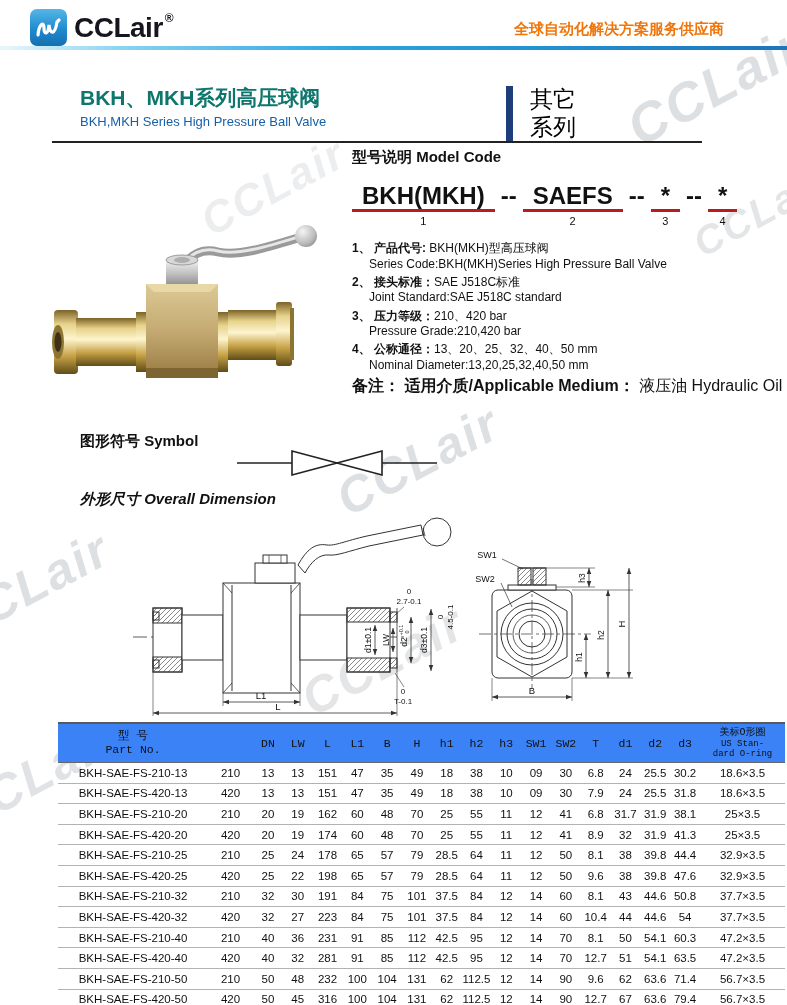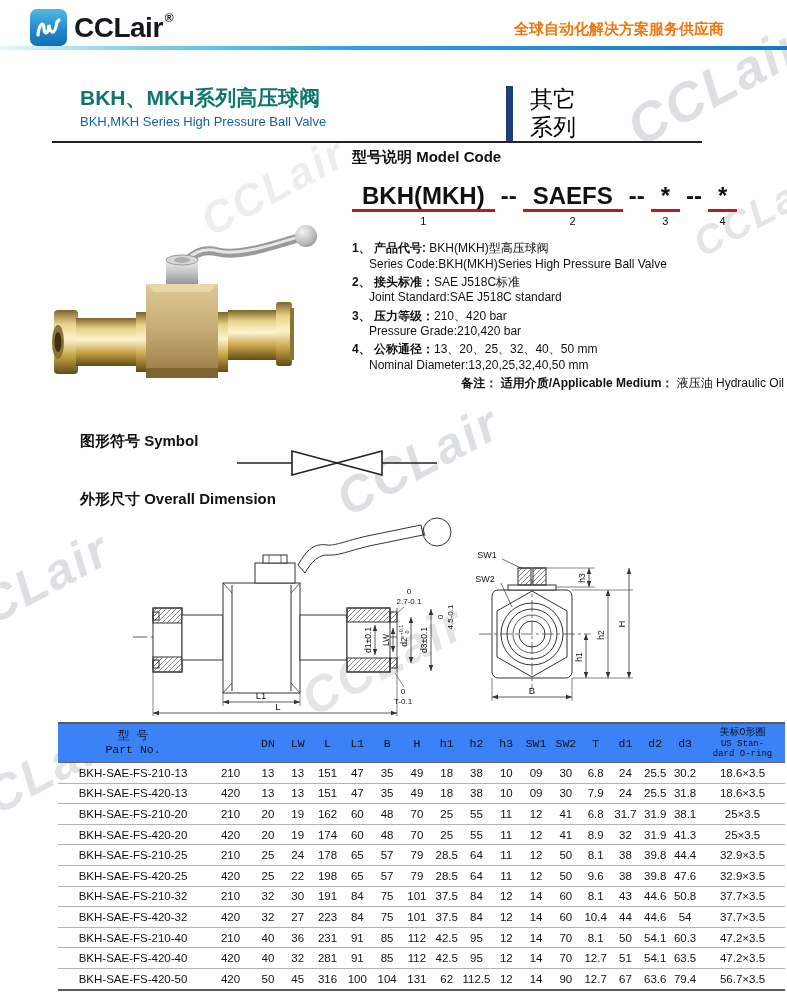--- a/index.html
+++ b/index.html
@@ -30,21 +30,21 @@
   .mc-h{font-size:15px;font-weight:bold;}
   .code-line{display:flex;align-items:flex-start;margin-top:16px;}
   .seg{text-align:center;margin-right:6px;}
   .seg .t{font-size:24px;font-weight:bold;border-bottom:3px solid #b91c1c;padding:0 10px 1px 10px;line-height:1.05;}
   .seg .n{font-size:11px;margin-top:3px;}
   .sep{font-size:24px;font-weight:bold;margin:0 6px 0 0;line-height:1.05;}
   .mc-list{margin-top:14px;font-size:12px;line-height:1.28;}
   .mc-item{margin-bottom:3px;}
   .mc-item .b{font-weight:bold;}
   .mc-item .en{padding-left:17px;}
-  .mc-note{margin-top:0;font-size:12px;text-align:right;}
+  .mc-note{margin-top:0;font-size:16px;}
   .mc-note .b{font-weight:bold;}
   
   .sec-h{position:absolute;font-size:15px;font-weight:bold;}
   
   .tbl{position:absolute;top:722px;left:58px;width:727px;border-collapse:collapse;table-layout:fixed;
        border-top:2px solid #58595b;border-bottom:2px solid #58595b;font-size:11.5px;}
   .tbl thead tr{background:#3b82f6;border-bottom:1.5px solid #666;font-family:Liberation Mono, monospace;}
   .tbl th{font-weight:normal;height:38px;padding:0;vertical-align:middle;}
   .tbl th div{line-height:1.2;}
   .tbl .oring-h div{font-size:9px;line-height:1.12;}
@@ -181,21 +181,21 @@
   </div>
 
   <div class="sec-h" style="top:432px;left:80px;">图形符号 Symbol</div>
   <svg style="position:absolute;left:237px;top:448px;" width="200" height="30" viewBox="0 0 200 30">
     <line x1="0" y1="15" x2="55" y2="15" stroke="#222" stroke-width="1.6"></line>
     <polygon points="55,3 55,27 100,15" fill="#fff" stroke="#222" stroke-width="1.6"></polygon>
     <polygon points="145,3 145,27 100,15" fill="#fff" stroke="#222" stroke-width="1.6"></polygon>
     <line x1="145" y1="15" x2="200" y2="15" stroke="#222" stroke-width="1.6"></line>
   </svg>
 
-  <div class="sec-h" style="top:490px;left:80px;">外形尺寸 Overall Dimension</div>
+  <div class="sec-h" style="top:490px;left:80px;font-style:italic;">外形尺寸 Overall Dimension</div>
   <svg style="position:absolute;left:55px;top:505px;" width="690" height="215" viewBox="0 0 690 215">
     <defs>
       <pattern id="hatch" width="5" height="5" patternUnits="userSpaceOnUse">
         <path d="M0,5 L5,0" stroke="#555" stroke-width="0.7"></path>
       </pattern>
       <marker id="ar" markerWidth="9" markerHeight="8" refX="8" refY="4" orient="auto-start-reverse">
         <path d="M0,1 L8,4 L0,7 Z" fill="#333"></path>
       </marker>
     </defs>
     <g stroke="#333" stroke-width="1" fill="none">
@@ -553,20 +553,40 @@
           <td>12</td>
           <td>14</td>
           <td>70</td>
           <td>12.7</td>
           <td>51</td>
           <td>54.1</td>
           <td>63.5</td>
           <td>47.2×3.5</td>
         </tr>
         <tr>
+          <td>BKH-SAE-FS-210-50</td>
+          <td>210</td>
+          <td>50</td>
+          <td>48</td>
+          <td>232</td>
+          <td>100</td>
+          <td>104</td>
+          <td>131</td>
+          <td>62</td>
+          <td>112.5</td>
+          <td>12</td>
+          <td>14</td>
+          <td>90</td>
+          <td>9.6</td>
+          <td>62</td>
+          <td>63.6</td>
+          <td>71.4</td>
+          <td>56.7×3.5</td>
+        </tr>
+        <tr>
           <td>BKH-SAE-FS-420-50</td>
           <td>420</td>
           <td>50</td>
           <td>45</td>
           <td>316</td>
           <td>100</td>
           <td>104</td>
           <td>131</td>
           <td>62</td>
           <td>112.5</td>

